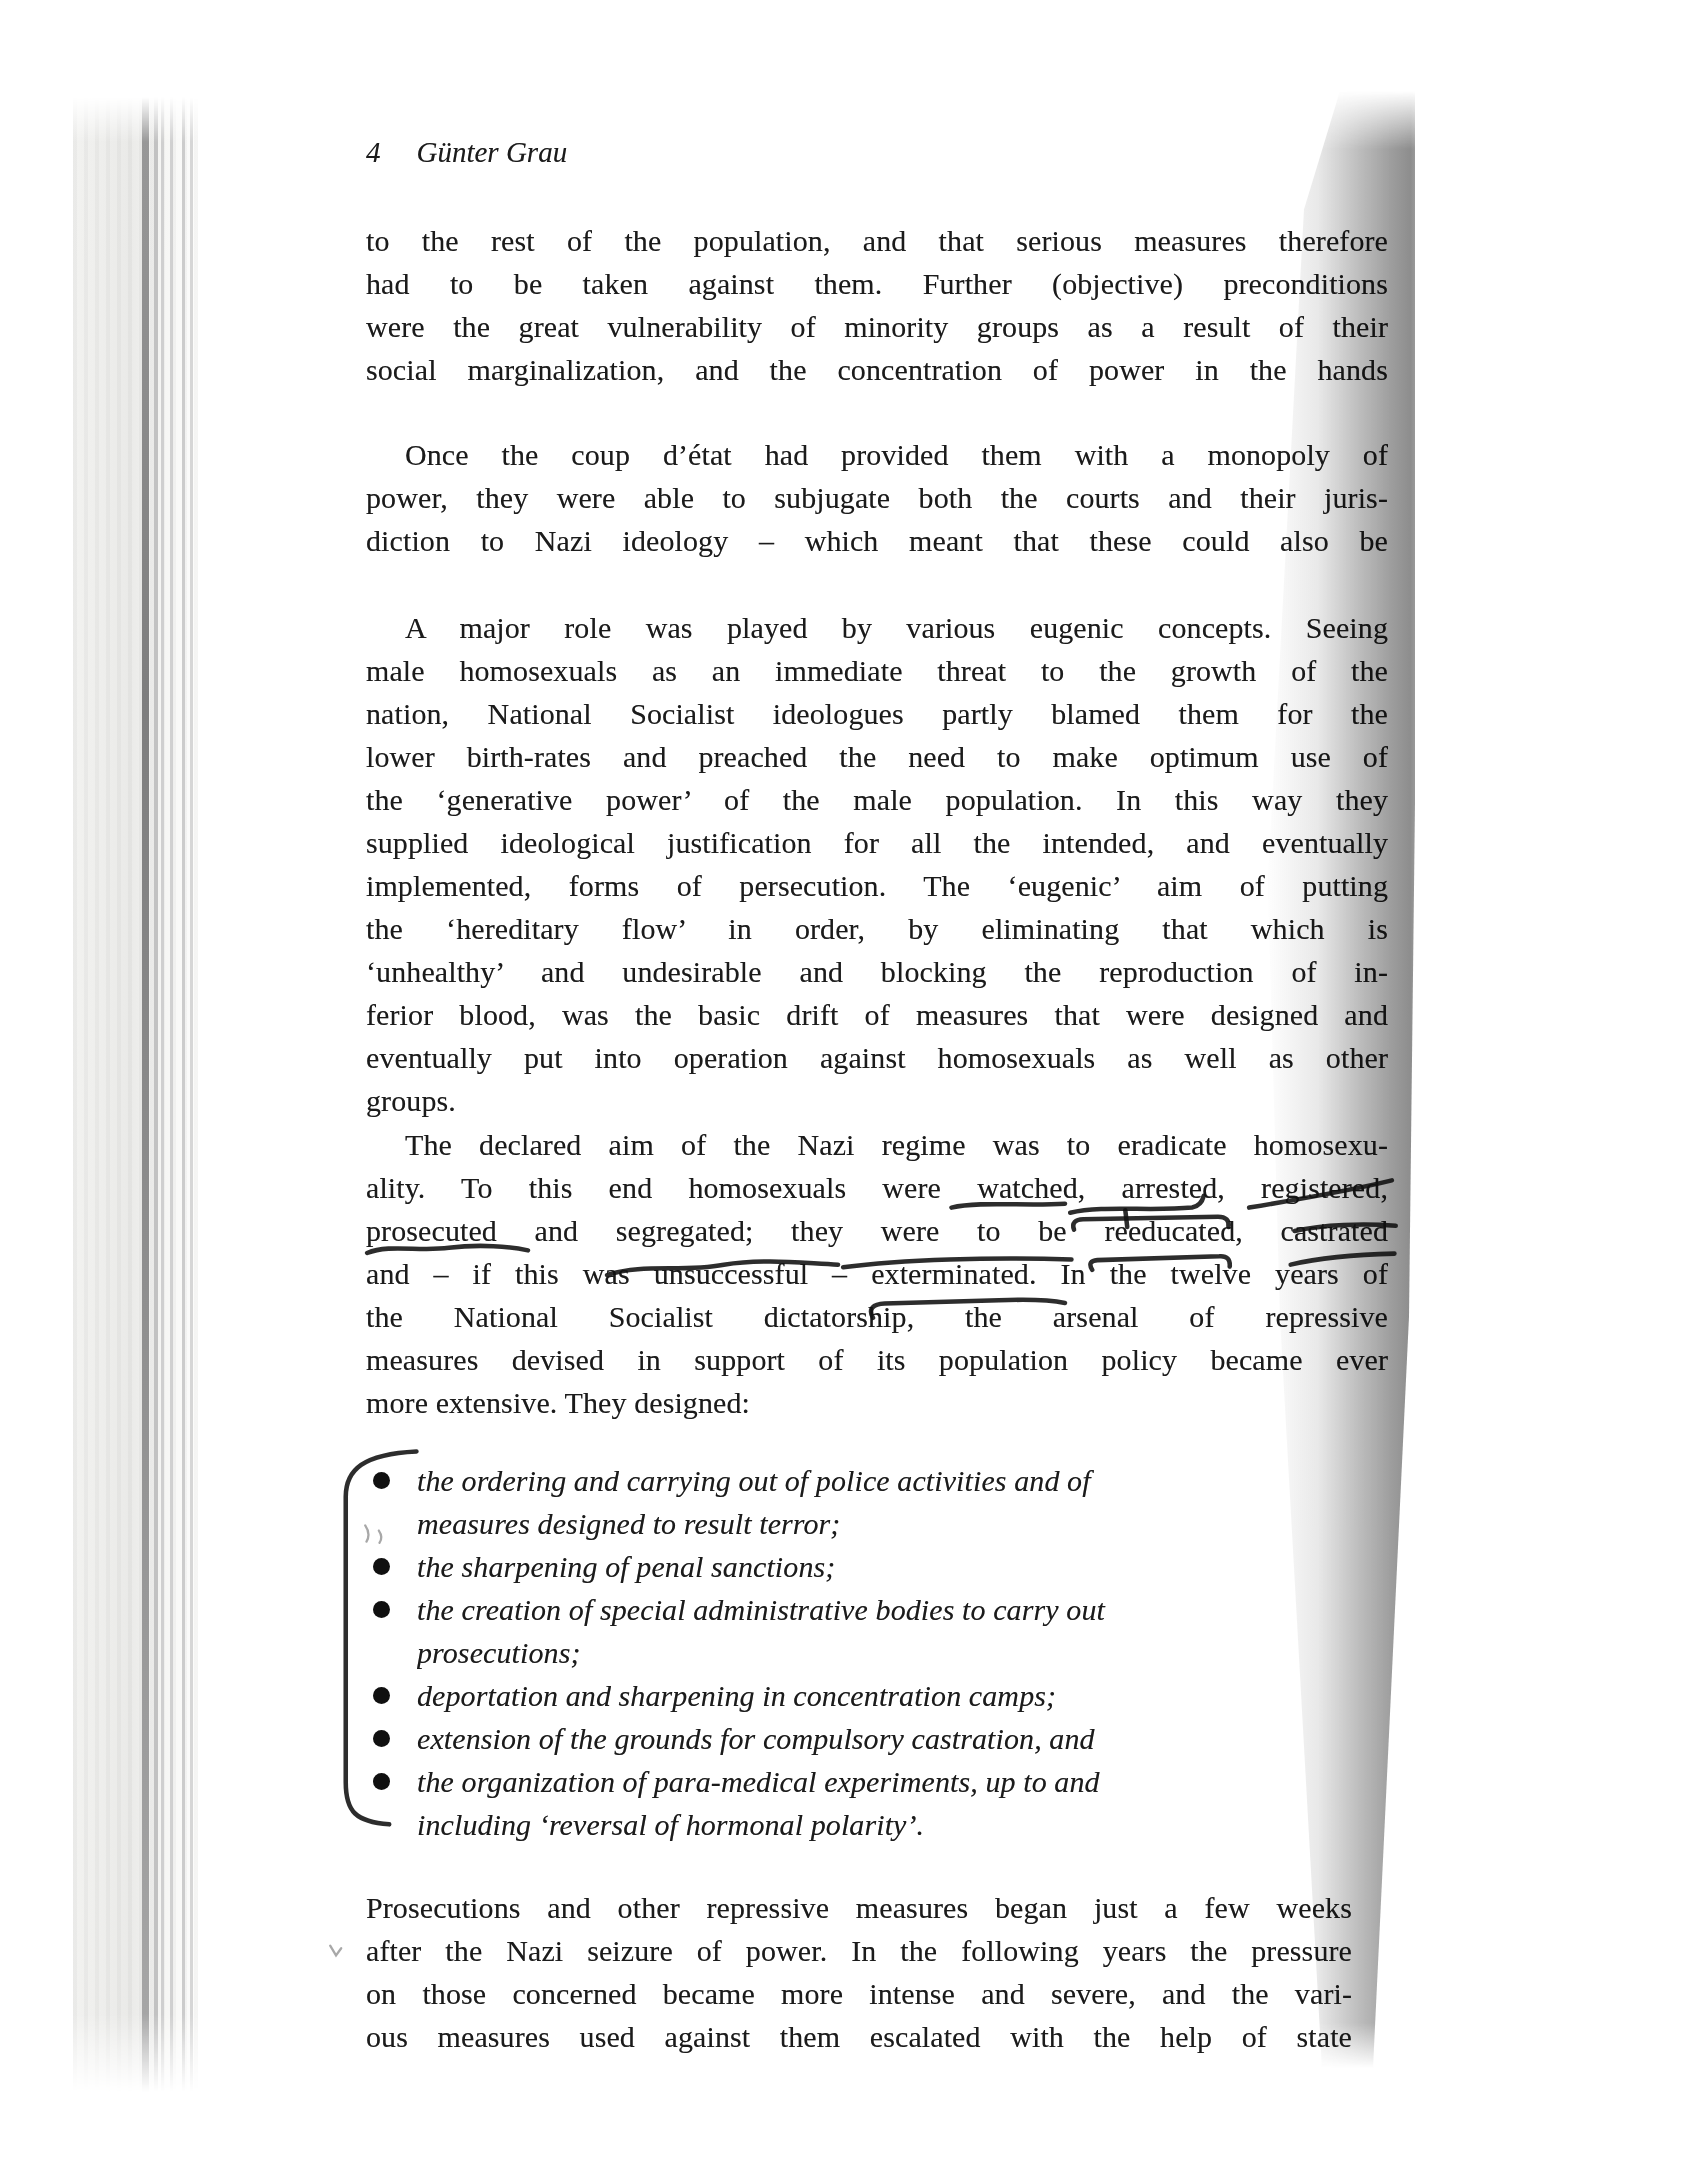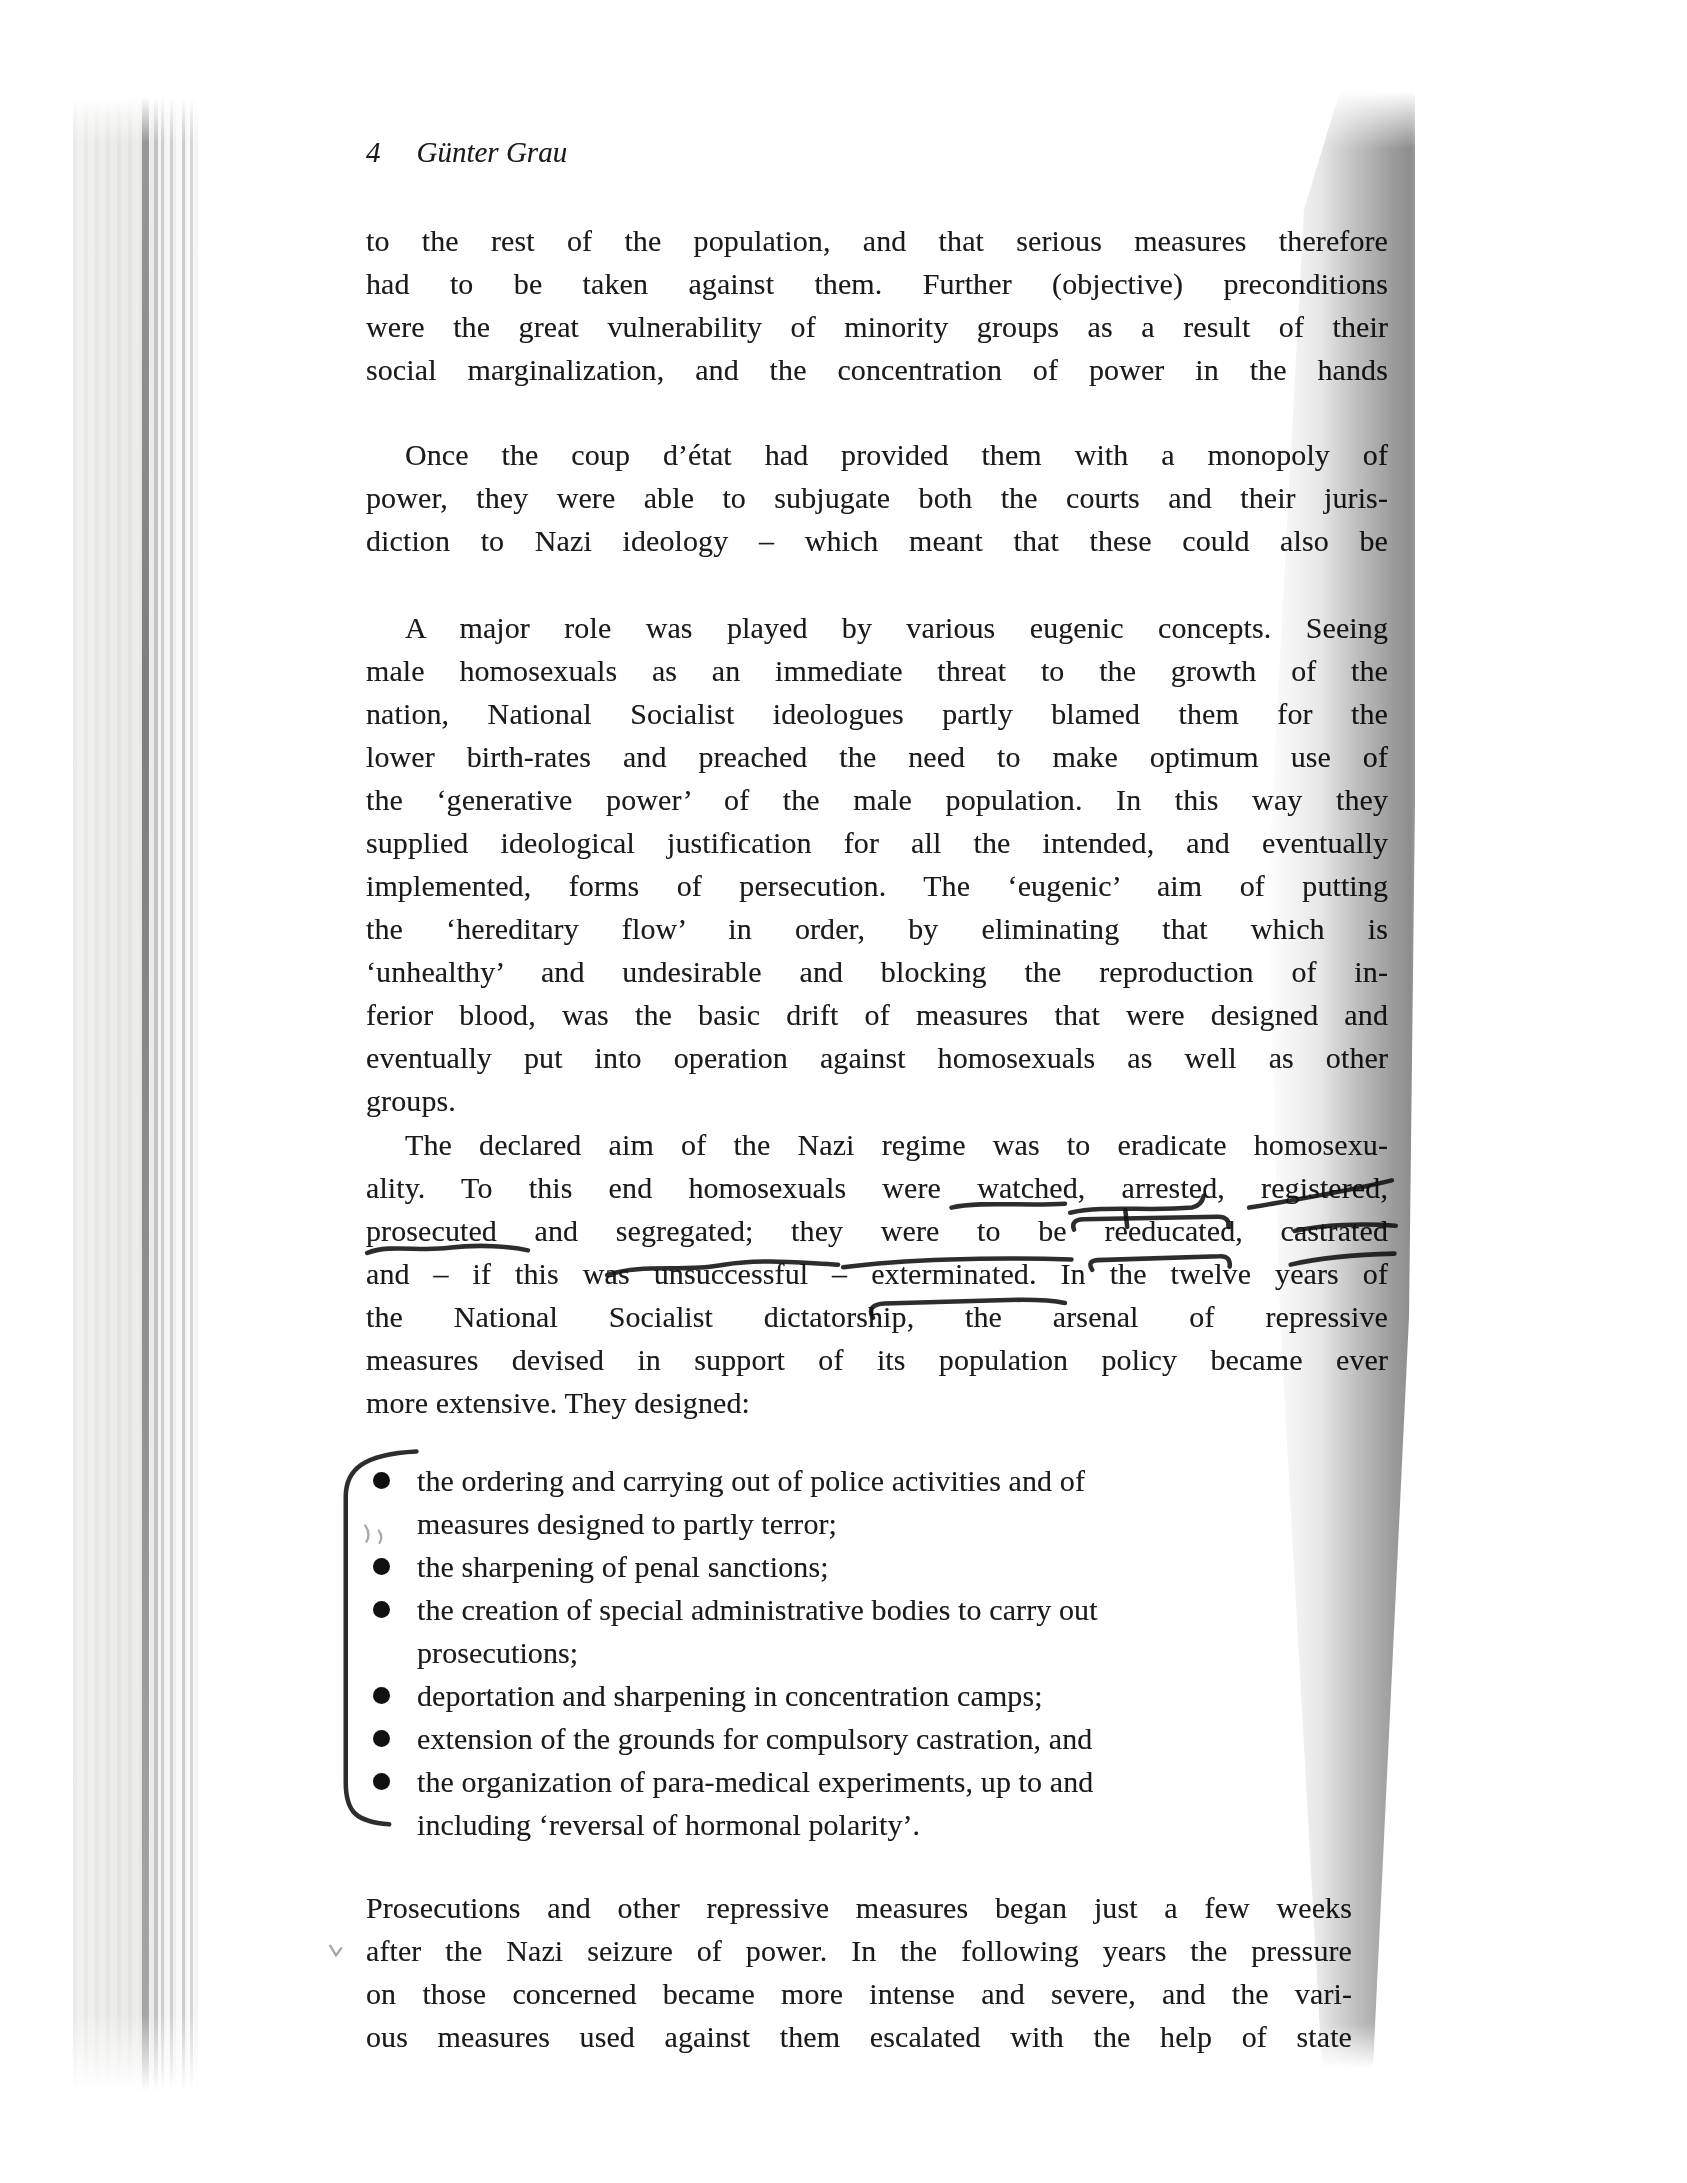--- a/index.html
+++ b/index.html
@@ -58,21 +58,21 @@
   }
   .j{text-align:justify;}
   .j::after{content:"";display:inline-block;width:100%;height:0;}
   .ind{text-indent:39px;}
   #para-1{top:219px;}
   #para-2{top:433px;}
   #para-3{top:606px;}
   #para-4{top:1123px;}
   #closing-para{top:1886px;width:986px;}
   
-  .bullet-list{position:absolute;left:372px;top:1459px;width:960px;z-index:1;}
+  .bullet-list{position:absolute;left:372px;top:1459px;width:960px;z-index:1;font-style:italic;}
   .bullet-row{position:relative;padding-left:45px;}
   .dot{
     position:absolute;left:1.3px;top:13px;width:17px;height:17px;border-radius:50%;
     background:#101010;
   }
   
   .pen-svg{position:absolute;left:0;top:0;z-index:6;pointer-events:none;}
   .pen{stroke:#101010;stroke-width:7;fill:none;stroke-linecap:round;opacity:.88;}
   .pencil{stroke:#9f9f9f;stroke-width:3.5;fill:none;stroke-linecap:round;opacity:.9;}
 </style>
@@ -130,21 +130,21 @@
     <div class="line j">and – if this was unsuccessful – exterminated. In the twelve years of</div>
     <div class="line j">the National Socialist dictatorship, the arsenal of repressive</div>
     <div class="line j">measures devised in support of its population policy became ever</div>
     <div class="line">more extensive. They designed:</div>
   </div>
 
   <div class="bullet-list">
     <div class="bullet-row">
       <span class="dot"></span>
       <div class="line">the ordering and carrying out of police activities and of</div>
-      <div class="line">measures designed to partly terror;</div>
+      <div class="line">measures designed to result terror;</div>
     </div>
     <div class="bullet-row">
       <span class="dot"></span>
       <div class="line">the sharpening of penal sanctions;</div>
     </div>
     <div class="bullet-row">
       <span class="dot"></span>
       <div class="line">the creation of special administrative bodies to carry out</div>
       <div class="line">prosecutions;</div>
     </div>

